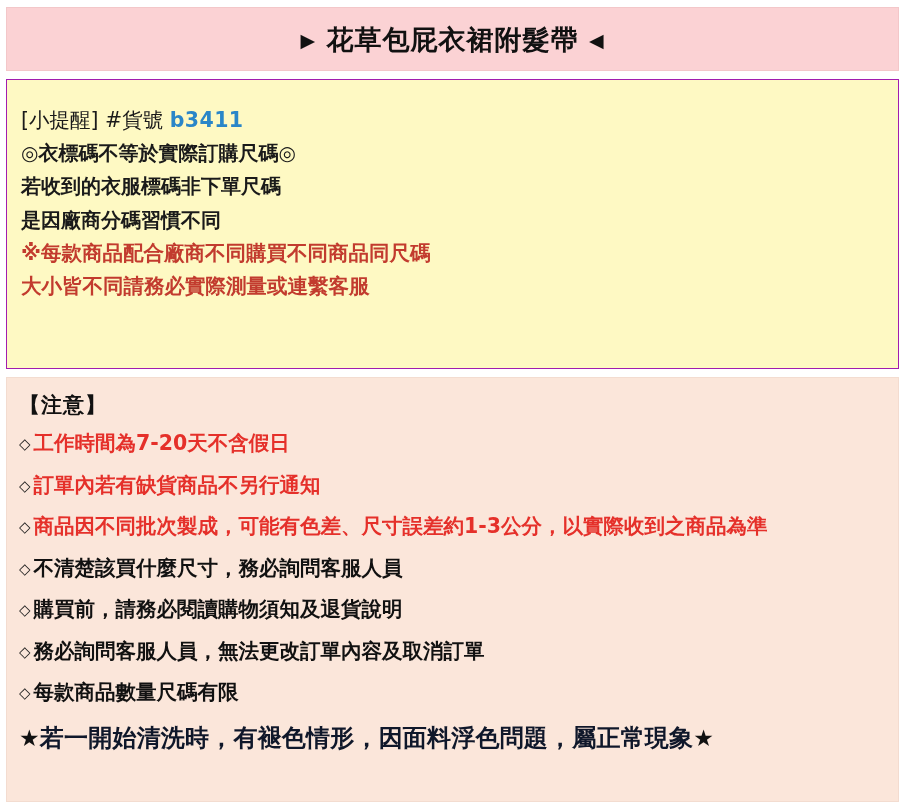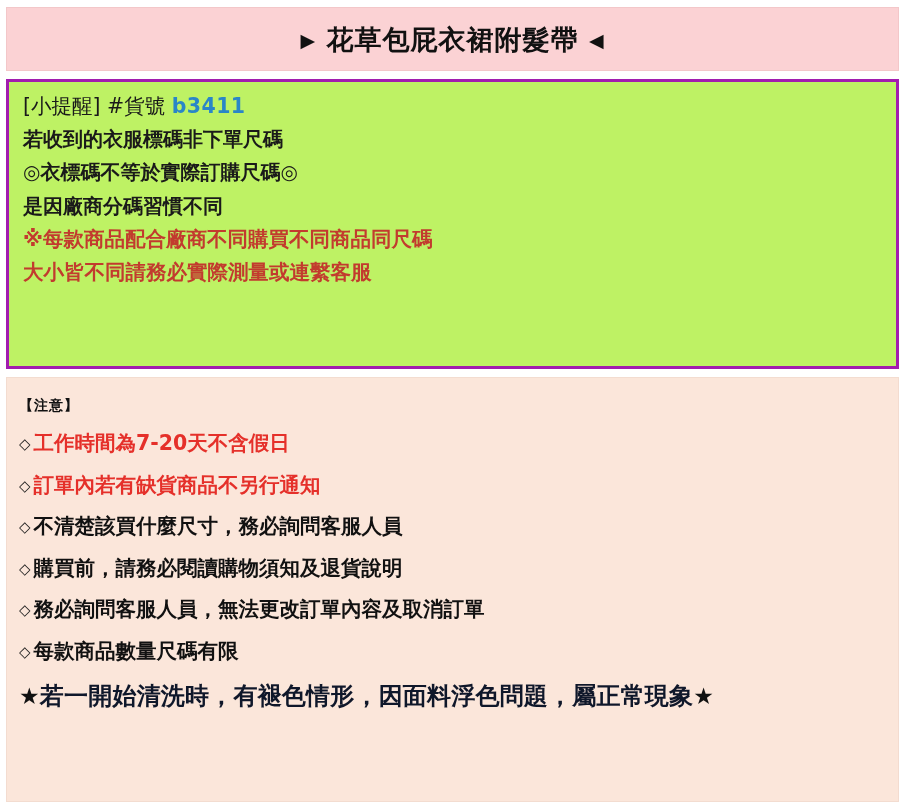--- a/index.html
+++ b/index.html
@@ -44,25 +44,25 @@
     white-space: nowrap;
   }
   .title-arrow {
     font-size: 19px;
     color: #111111;
     vertical-align: 2px;
   }
 
   
   .reminder-panel {
-    background: #bef264;
-    border: 3px solid #a21caf;
+    background: #fef9c3;
+    border: 1px solid #a21caf;
     margin-top: 8px;
     box-sizing: border-box;
-    padding: 8px 0 10px 14px;
+    padding: 24px 0 10px 14px;
     height: 290px;
     min-height: 290px;
   }
   .r-line {
     font-size: 20px;
     line-height: 33.2px;
     color: #1a1a1a;
     white-space: nowrap;
   }
   .r-line.plain { font-weight: normal; font-size: 20.5px; }
@@ -74,21 +74,21 @@
   
   .notice-panel {
     background: #fbe6da;
     border: 1px solid #f3dcd0;
     margin-top: 8px;
     box-sizing: border-box;
     padding: 10px 0 8px 12px;
     flex: 1 1 auto;
   }
   .n-head {
-    font-size: 14px;
+    font-size: 21px;
     font-weight: bold;
     color: #111111;
     line-height: 35px;
     letter-spacing: 1px;
   }
   .n-item {
     font-size: 20.5px;
     font-weight: bold;
     line-height: 40.5px;
     white-space: nowrap;
@@ -128,41 +128,44 @@
     </div>
   </div>
 
   <div class="reminder-panel">
 
     <div class="r-line plain">
       <span>[小提醒] #貨號</span>
       <span class="code-blue">b3411</span>
     </div>
 
+    <div class="r-line bold">◎衣標碼不等於實際訂購尺碼◎</div>
     <div class="r-line bold">若收到的衣服標碼非下單尺碼</div>
-    <div class="r-line bold">◎衣標碼不等於實際訂購尺碼◎</div>
     <div class="r-line bold">是因廠商分碼習慣不同</div>
 
 
     <div class="r-line maroon">※每款商品配合廠商不同購買不同商品同尺碼</div>
     <div class="r-line maroon">大小皆不同請務必實際測量或連繫客服</div>
   </div>
 
   <div class="notice-panel">
 
     <div class="n-head">【注意】</div>
 
     <div class="n-item red">
       <span class="bullet">◇</span><span class="txt">工作時間為7-20天不含假日</span>
     </div>
 
     <div class="n-item red">
       <span class="bullet">◇</span><span class="txt">訂單內若有缺貨商品不另行通知</span>
     </div>
 
+    <div class="n-item red">
+      <span class="bullet">◇</span><span class="txt">商品因不同批次製成，可能有色差、尺寸誤差約1-3公分，以實際收到之商品為準</span>
+    </div>
 
     <div class="n-item dark">
       <span class="bullet">◇</span><span class="txt">不清楚該買什麼尺寸，務必詢問客服人員</span>
     </div>
 
     <div class="n-item dark">
       <span class="bullet">◇</span><span class="txt">購買前，請務必閱讀購物須知及退貨說明</span>
     </div>
 
     <div class="n-item dark">

